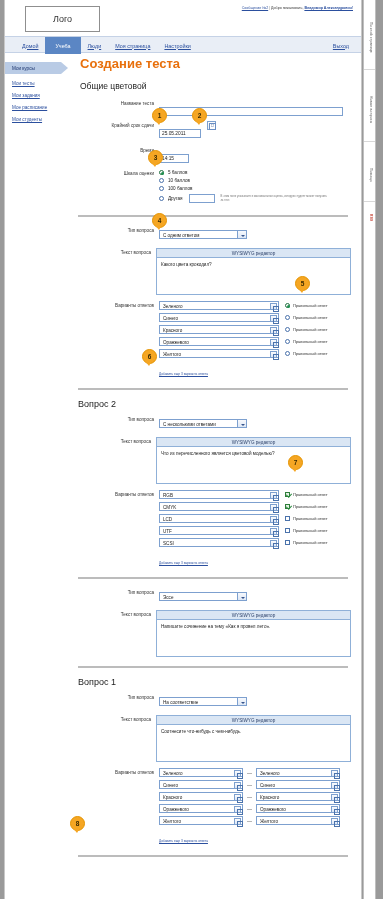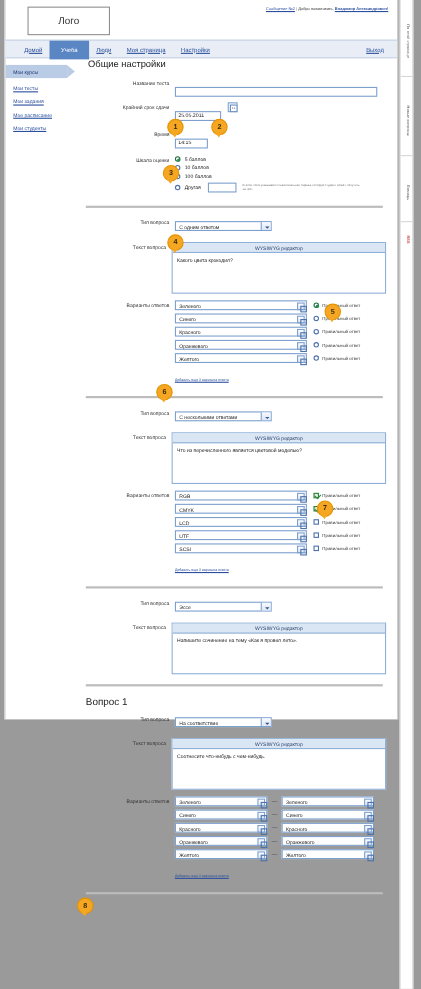--- a/index.html
+++ b/index.html
@@ -13,21 +13,21 @@
     width: 383px;
     height: 899px;
     overflow: hidden;
     background: #9a9a9a;
   }
   
   .page-col {
     position: absolute;
     left: 4px; top: 0;
     width: 358px;
-    height: 654px;
+    height: 899px;
     background: #ffffff;
     border-left: 1px solid #c8c8c8;
     border-right: 1px solid #c8c8c8;
   }
   
   .right-rail {
     position: absolute;
     left: 363px; top: 0;
     width: 13px; height: 899px;
     background: #ffffff;
@@ -398,22 +398,23 @@
           <span class="arrow"></span>
         </div>
         <a class="side-link" href="#">Мои тесты</a>
         <a class="side-link" href="#">Мои задания</a>
         <a class="side-link" href="#">Мое расписание</a>
         <a class="side-link" href="#">Мои студенты</a>
       </div>
 
       <div class="content">
 
-
-        <div class="section-title">Общие настройки</div>
+        <div class="page-title">Создание теста</div>
+
+        <div class="section-title">Общие цветовой</div>
 
         <div class="row">
           <div class="lbl">Название теста</div>
           <div class="fld">
             <input class="txt w-full" type="text" value="" style="">
           </div>
         </div>
 
         <div class="row">
           <div class="lbl">Крайний срок сдачи</div>
@@ -538,20 +539,21 @@
               </div>
 
               <a class="add-link" href="#">Добавить еще 3 варианта ответа</a>
             </div>
           </div>
         </div>
 
         <div class="hr thick"></div>
 
         <div>
+          <div class="q-title">Вопрос 2</div>
 
           <div class="row">
             <div class="lbl">Тип вопроса</div>
             <div class="fld">
               <div class="sel sel-qtype">
                 <span class="cap">С несколькими ответами</span>
                 <span class="arrow"></span>
               </div>
             </div>
           </div>

